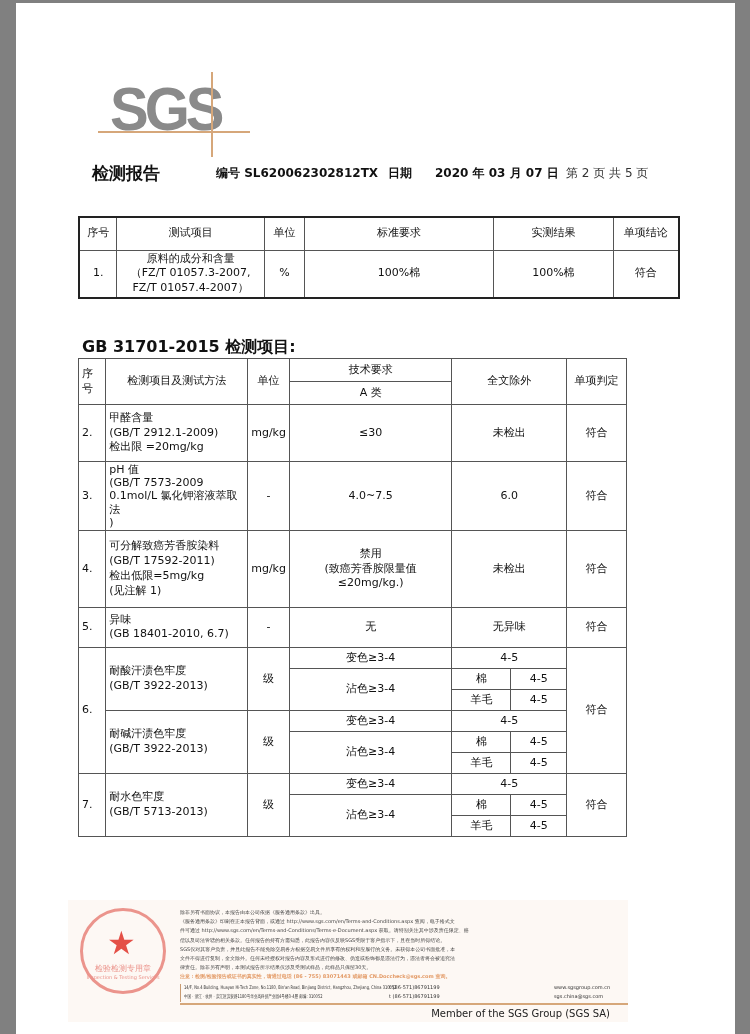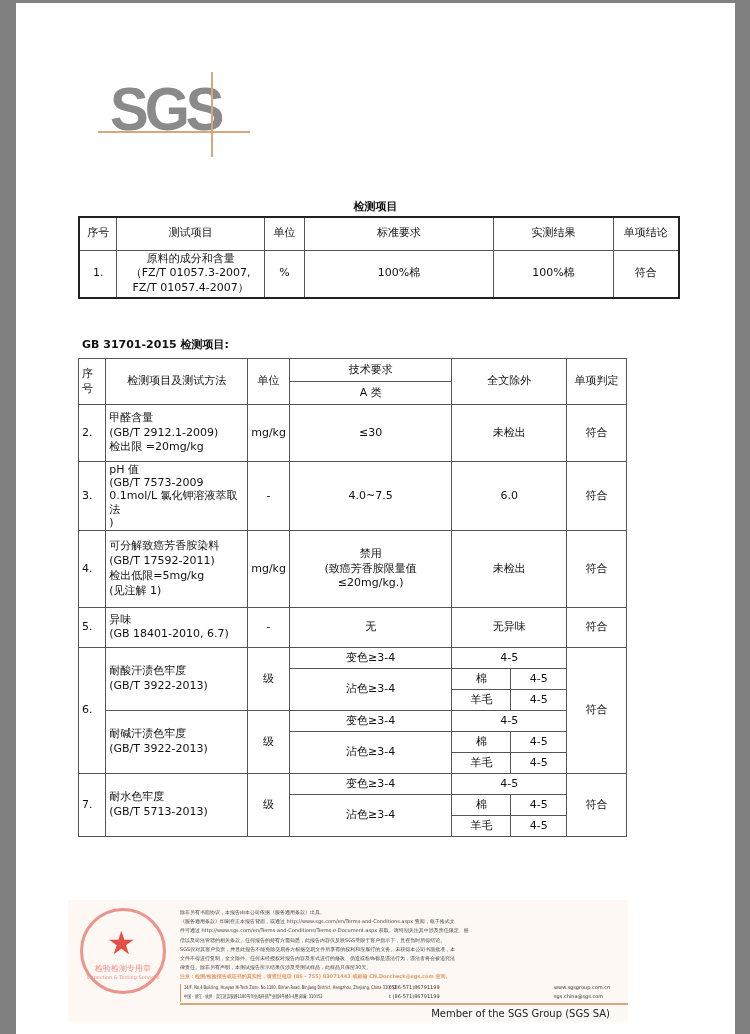--- a/index.html
+++ b/index.html
@@ -24,38 +24,44 @@
 
   .sec1-title { position: absolute; top: 196px; left: 0; width: 100%; text-align: center; font-size: 11px; font-weight: bold; }
 
   table { border-collapse: collapse; position: absolute; font-size: 11px; }
   td { border: 1px solid #555; text-align: center; vertical-align: middle; padding: 1px 3px; line-height: 1.35; }
 
   #t1 { left: 62px; top: 213px; width: 602px; border: 2px solid #222; }
   #t1 td { height: 33px; }
   #t1 tr.r1 td { height: 42px; }
 
-  .sec2-title { position: absolute; top: 334px; left: 66px; font-size: 11px; font-weight: bold; }
+  .sec2-title { position: absolute; top: 334px; left: 66px; font-size: 16px; font-weight: bold; }
 
   #t2 { left: 62px; top: 355px; width: 549px; }
   #t2 td.l { text-align: left; }
 </style>
 </head>
 <body>
 
 <div class="page">
 
   <div class="logo" style="left:82px;top:69px;">
     <div class="logo-text">SGS</div>
     <div class="logo-hline"></div>
     <div class="logo-vline"></div>
   </div>
 
-
-  <div class="sec1-title">检测项目</div>
+  <div class="hdr" style="left:76px;">
+    <span class="title">检测报告</span>
+    <span class="num">编号 SL620062302812TX</span>
+    <span class="date-l">日期</span>
+    <span class="date-v">2020 年 03 月 07 日</span>
+    <span class="pg">第 2 页 共 5 页</span>
+  </div>
+
 
   <table id="t1">
     <colgroup>
         <col style="width:38px">
         <col style="width:148px">
         <col style="width:40px">
         <col style="width:190px">
         <col style="width:120px">
         <col style="width:66px">
       </colgroup>

